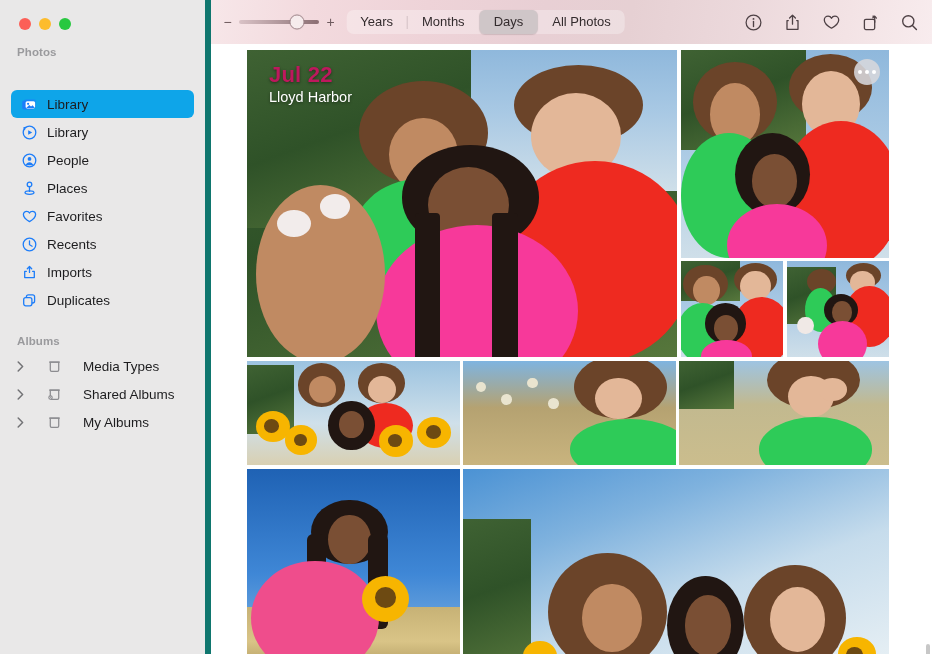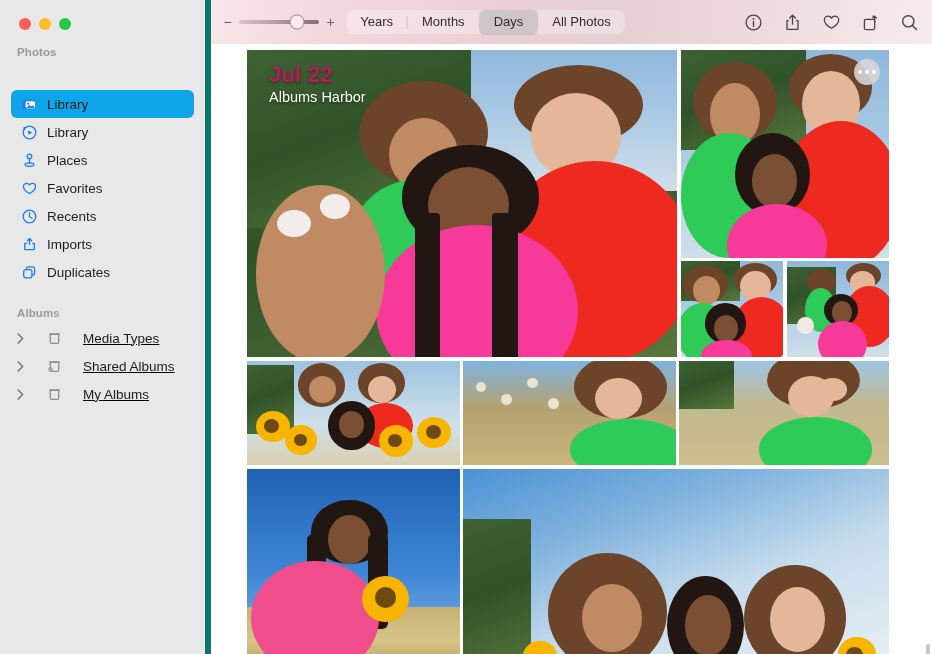--- a/index.html
+++ b/index.html
@@ -68,21 +68,21 @@
     display: flex; align-items: center; justify-content: center;
     color: #1d7df9;
   }
   .sb-icon svg { display: block; }
   .sb-label {
     font-size: 13.5px;
     color: #1d1d1f;
     white-space: nowrap;
   }
 
-  .sb-item.disclosure { padding-left: 4px; gap: 20px; text-decoration: underline; }
+  .sb-item.disclosure { padding-left: 4px; gap: 20px; }
   .chev {
     width: 11px; height: 11px;
     flex: 0 0 11px;
     display: flex; align-items: center; justify-content: center;
     color: #737376;
   }
   .sb-icon.gray { color: #8c8c90; }
 
   
   .main {
@@ -308,20 +308,30 @@
         <span class="sb-icon">
           <svg width="17" height="17" viewBox="0 0 17 17" fill="none">
             <circle cx="8.5" cy="8.5" r="6.3" stroke="#1d7df9" stroke-width="1.3"></circle>
             <path d="M7.2 6.2 L11.2 8.5 L7.2 10.8 Z" fill="#1d7df9"></path>
             <path d="M4.6 3.4 L3.0 4.0 L3.6 5.6" stroke="#1d7df9" stroke-width="1.3" stroke-linecap="round" fill="none"></path>
           </svg>
         </span>
         <span class="sb-label">Library</span>
       </div>
 
+      <div class="sb-item">
+        <span class="sb-icon">
+          <svg width="17" height="17" viewBox="0 0 17 17" fill="none">
+            <circle cx="8.5" cy="8.5" r="6.3" stroke="#1d7df9" stroke-width="1.3"></circle>
+            <circle cx="8.5" cy="6.9" r="1.9" fill="#1d7df9"></circle>
+            <path d="M4.6 13.3 C5.3 11.1 7 10.2 8.5 10.2 C10 10.2 11.7 11.1 12.4 13.3" fill="#1d7df9"></path>
+          </svg>
+        </span>
+        <span class="sb-label">People</span>
+      </div>
 
       <div class="sb-item">
         <span class="sb-icon">
           <svg width="17" height="17" viewBox="0 0 17 17" fill="none">
             <circle cx="8.5" cy="4.4" r="2.3" stroke="#1d7df9" stroke-width="1.3"></circle>
             <path d="M8.5 6.9 V11.4" stroke="#1d7df9" stroke-width="1.3" stroke-linecap="round"></path>
             <ellipse cx="8.5" cy="12.6" rx="4.5" ry="1.8" stroke="#1d7df9" stroke-width="1.3"></ellipse>
           </svg>
         </span>
         <span class="sb-label">Places</span>
@@ -505,21 +515,21 @@
           <div class="blob dresspink" style="left:30%; top:57%; width:47%; height:56%;"></div>
           <div class="blob hairdark" style="left:39%; top:53%; width:6%; height:48%; border-radius:4px;"></div>
           <div class="blob hairdark" style="left:57%; top:53%; width:6%; height:48%; border-radius:4px;"></div>
 
           <div class="blob skinmed" style="left:2%; top:44%; width:30%; height:58%;"></div>
           <div class="blob" style="left:7%; top:52%; width:8%; height:9%; background:#f2eceb;"></div>
           <div class="blob" style="left:17%; top:47%; width:7%; height:8%; background:#f2eceb;"></div>
 
           <div class="date-overlay">
             <div class="date-day">Jul 22</div>
-            <div class="date-place">Albums Harbor</div>
+            <div class="date-place">Lloyd Harbor</div>
           </div>
         </div>
 
         <div class="cell" style="left:434px; top:0; width:208px; height:208px;">
           <div class="ph sky"></div>
           <div class="blob trees" style="left:0; top:0; width:60%; height:48%; border-radius:0;"></div>
           <div class="blob hairbrown" style="left:6%; top:6%; width:40%; height:38%;"></div>
           <div class="blob skinmed" style="left:14%; top:16%; width:24%; height:30%;"></div>
           <div class="blob dressgreen" style="left:0%; top:40%; width:46%; height:60%;"></div>
           <div class="blob hairbrown" style="left:52%; top:2%; width:40%; height:32%;"></div>

